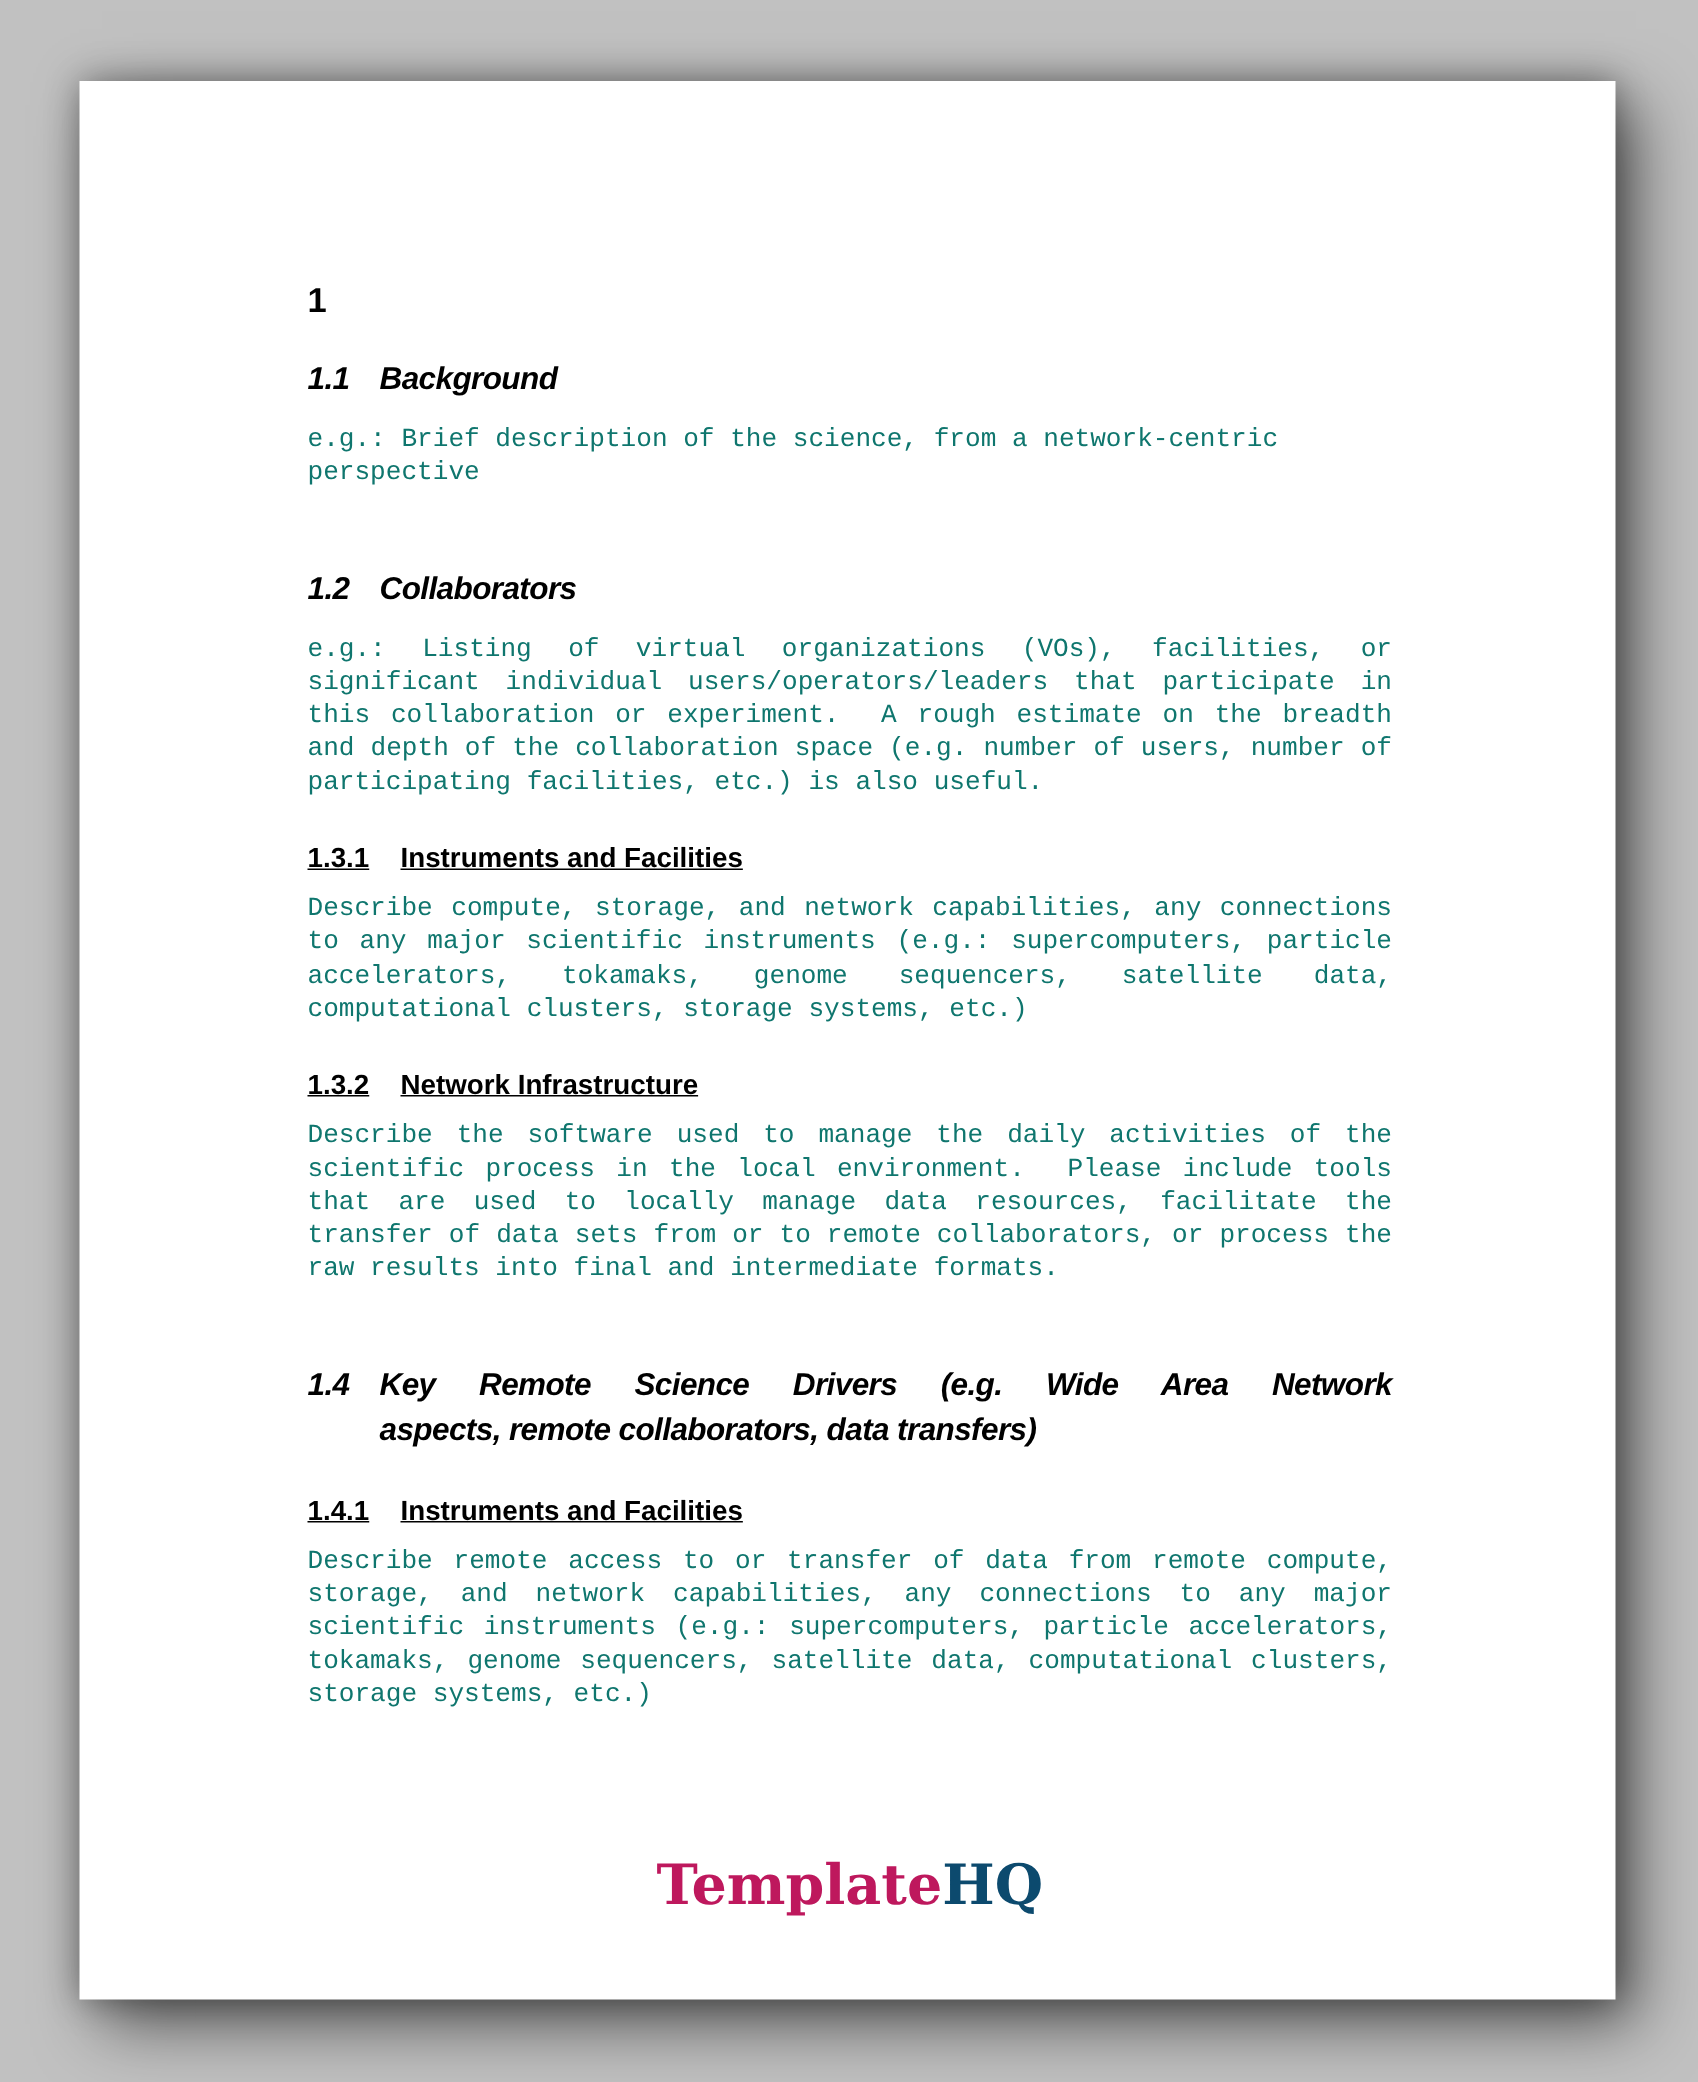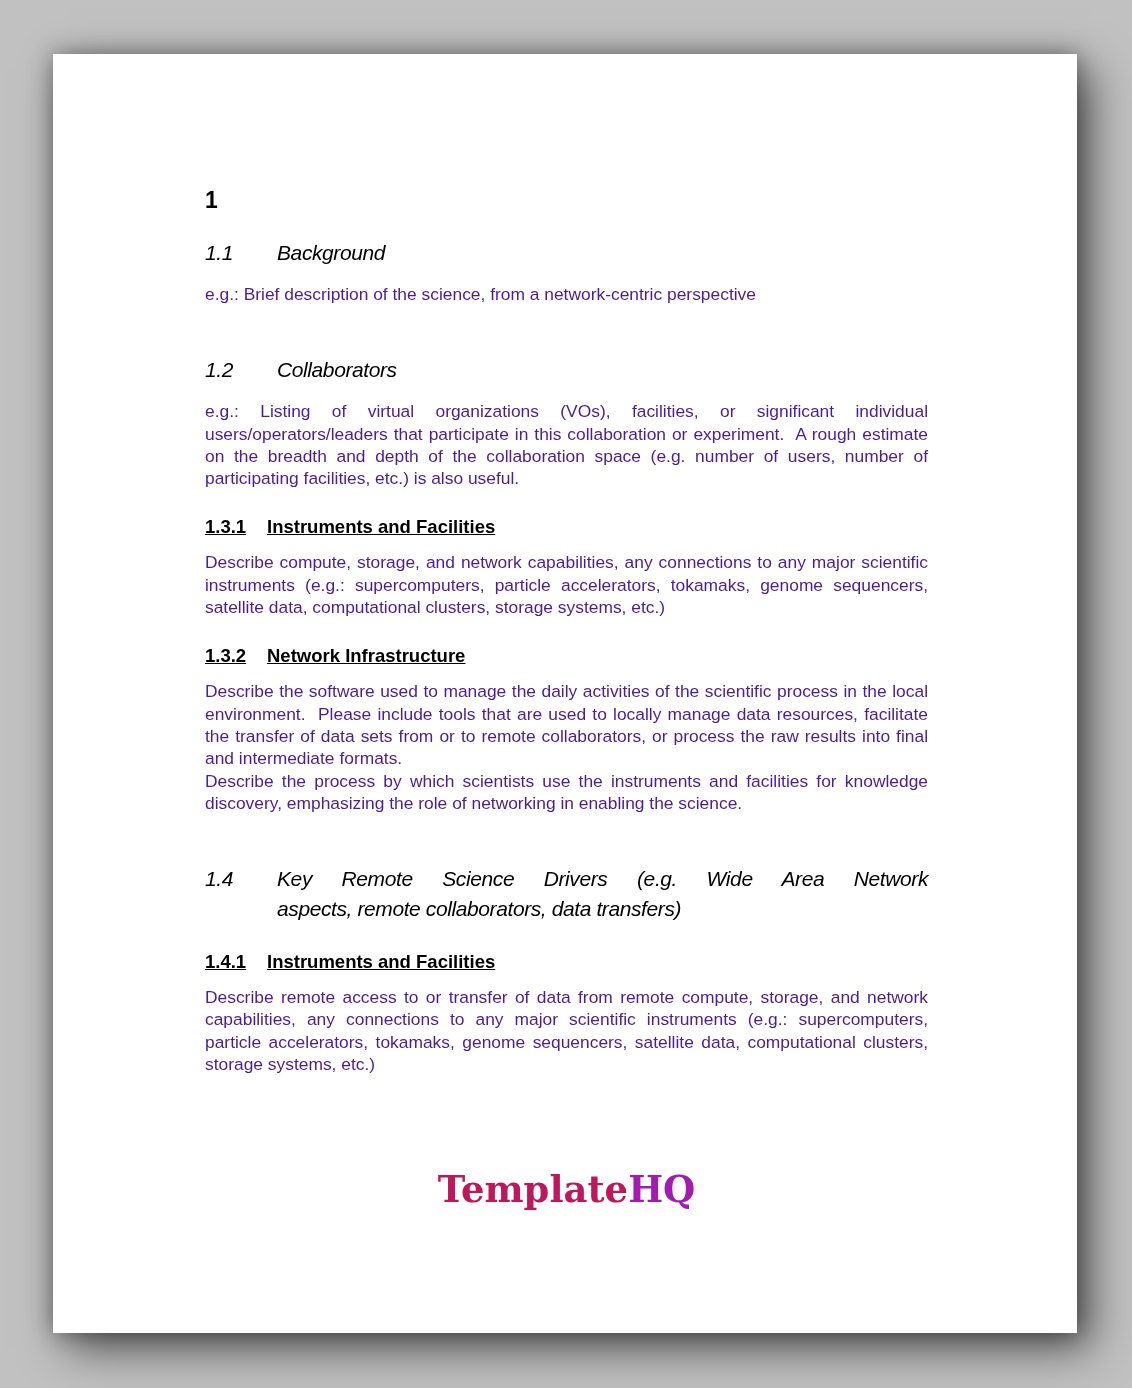--- a/index.html
+++ b/index.html
@@ -27,65 +27,64 @@
     font-weight: bold;
     font-size: 23px;
     letter-spacing: -0.5px;
     line-height: 27px;
     color: #000;
     margin: 0 0 24px 0;
   }
   .h1 .num { flex: 0 0 40px; }
   .h2 {
     display: flex;
-    font-weight: normal;
+    font-weight: bold;
     font-style: italic;
     font-size: 21px;
     letter-spacing: -0.4px;
     line-height: 30px;
     color: #000;
     margin: 50px 0 15px 0;
-    gap: 24px;
   }
   .h2.first { margin-top: 0; }
   .h2 .num { flex: 0 0 48px; font-style: italic; }
   .h2 .htxt { flex: 1 1 auto; }
   .jline { text-align: justify; text-align-last: justify; }
   .h3 {
     display: flex;
     font-weight: bold;
     font-size: 18.5px;
     line-height: 24px;
     color: #000;
     margin: 26px 0 12px 0;
     text-decoration: underline;
   }
   .h3 .num { flex: 0 0 62px; }
   p.body {
-    font-family: Liberation Sans, sans-serif;
+    font-family: Liberation Mono, monospace;
     font-size: 17.4px;
     line-height: 22.3px;
-    color: #4c1d95;
+    color: #0f766e;
     text-align: justify;
     white-space: pre-wrap;
     margin: 0;
   }
   p.body.single { text-align: left; }
   .logo {
     margin-top: 92px;
     text-align: center;
     font-family: "DejaVu Serif", serif;
     font-weight: bold;
     font-size: 37px;
     letter-spacing: 0px;
     line-height: 44px;
     user-select: none;
   }
   .logo .blue { color: #be185d; }
-  .logo .red  { color: #a21caf; }
+  .logo .red  { color: #0c4a6e; }
 </style>
 </head>
 <body>
 
 <div class="paper">
 
   <div class="h1">
     <span class="num">1</span>
   </div>
 
@@ -107,21 +106,20 @@
     <span class="htxt">Instruments and Facilities</span>
   </div>
   <p class="body">Describe compute, storage, and network capabilities, any connections to any major scientific instruments (e.g.: supercomputers, particle accelerators, tokamaks, genome sequencers, satellite data, computational clusters, storage systems, etc.)</p>
 
   <div class="h3">
     <span class="num">1.3.2</span>
     <span class="htxt">Network Infrastructure</span>
   </div>
   <p class="body">Describe the software used to manage the daily activities of the scientific process in the local environment.  Please include tools that are used to locally manage data resources, facilitate the transfer of data sets from or to remote collaborators, or process the raw results into final and intermediate formats.</p>
 
-  <p class="body">Describe the process by which scientists use the instruments and facilities for knowledge discovery, emphasizing the role of networking in enabling the science.</p>
 
   <div class="h2">
     <span class="num">1.4</span>
     <span class="htxt">
       <div class="jline">Key Remote Science Drivers (e.g. Wide Area Network</div>
       <div>aspects, remote collaborators, data transfers)</div>
     </span>
   </div>
 
   <div class="h3">

